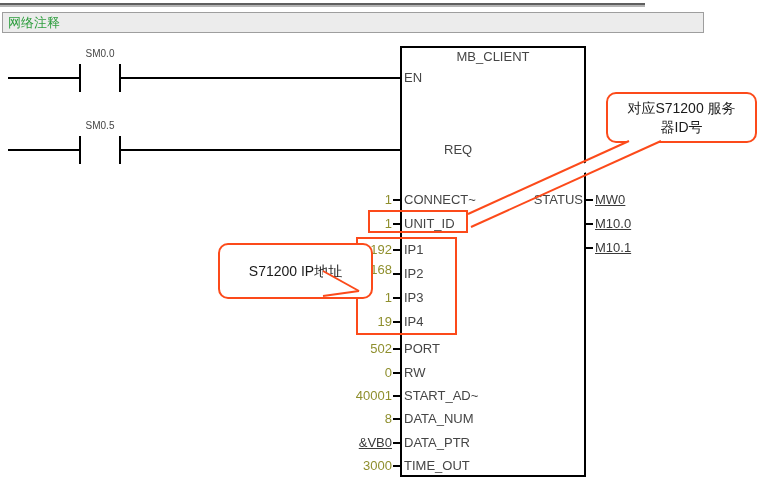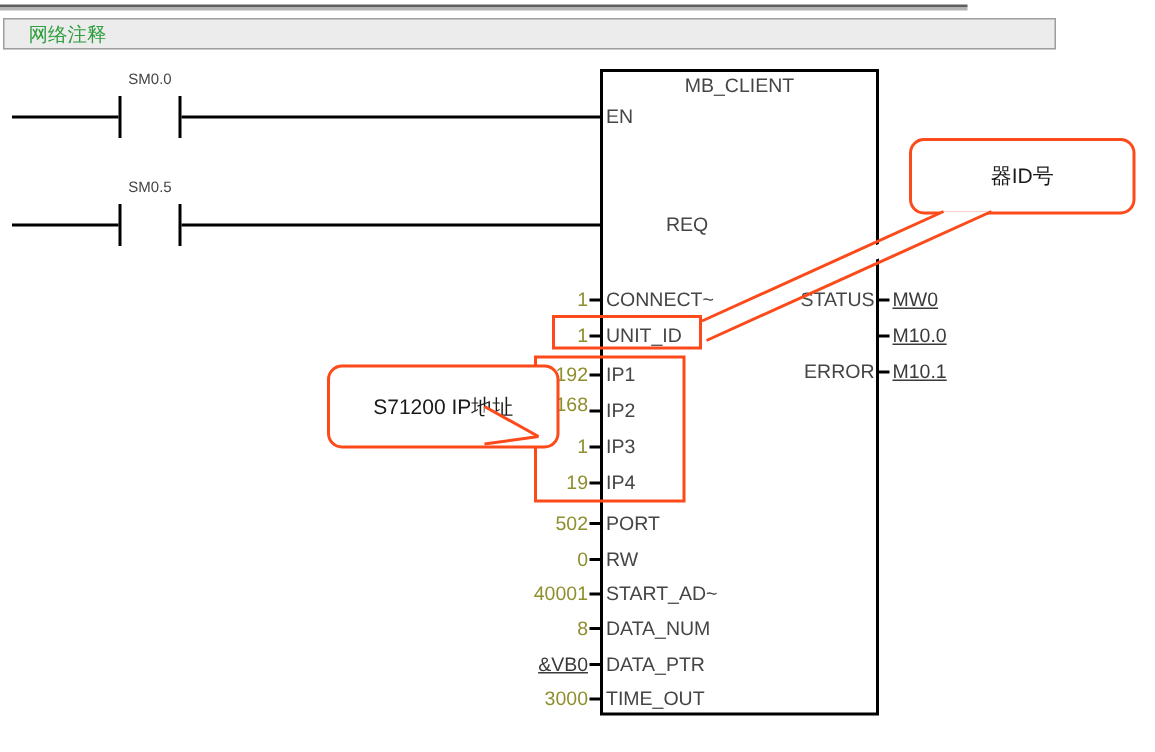--- a/index.html
+++ b/index.html
@@ -8,21 +8,21 @@
     font-family:"Liberation Sans", sans-serif;color:#454545;
   }
   .abs{position:absolute;}
   
   .divider-dark{left:0;top:3px;width:645px;height:2px;background:#5f5f5f;}
   .divider-light{left:0;top:5px;width:645px;height:2px;background:#b4b4b4;}
   
   .net-header{
     left:2px;top:12px;width:702px;height:21px;box-sizing:border-box;
     background:#ececec;border:1px solid #9e9e9e;
-    font-size:13px;line-height:19px;padding-left:16px;color:#2f9e3f;
+    font-size:13px;line-height:19px;padding-left:5px;color:#2f9e3f;
   }
   
   .wire{background:#000;height:2px;}
   .cbar{background:#000;width:2px;height:28px;}
   .contact-label{width:80px;text-align:center;font-size:10px;color:#454545;}
   
   .fblock{
     left:400px;top:46px;width:186px;height:431px;box-sizing:border-box;
     border:2px solid #000;background:#fff;
   }
@@ -127,28 +127,28 @@
   <div class="abs tick" style="left:393px;top:465px;"></div>
   <div class="abs pin-name in" style="top:458px;">TIME_OUT</div>
 
   <div class="abs pin-name out" style="top:192px;">STATUS</div>
   <div class="abs tick" style="left:586px;top:199px;"></div>
   <div class="abs pin-val out dark" style="top:192px;">MW0</div>
 
   <div class="abs tick" style="left:586px;top:223px;"></div>
   <div class="abs pin-val out dark" style="top:216px;">M10.0</div>
 
-  <div class="abs pin-name out" style="top:240px;">ERROR</div>
   <div class="abs tick" style="left:586px;top:247px;"></div>
   <div class="abs pin-val out dark" style="top:240px;">M10.1</div>
 
   <div class="abs redbox unitid-box"></div>
   <div class="abs redbox ip-box"></div>
 
   <div class="abs callout callout-right">
+    <div>对应S71200 服务</div>
     <div>器ID号</div>
   </div>
   <div class="abs callout callout-left">
     <div>S71200 IP地址</div>
   </div>
 
   <svg id="overlay" class="abs" viewBox="0 0 770 501">
     <polygon points="629,141 661,141 469,221" fill="#ffffff"></polygon>
     <line x1="629" y1="141" x2="468" y2="214" stroke="#fc4a1a" stroke-width="2"></line>
     <line x1="661" y1="141" x2="471" y2="227" stroke="#fc4a1a" stroke-width="2"></line>

